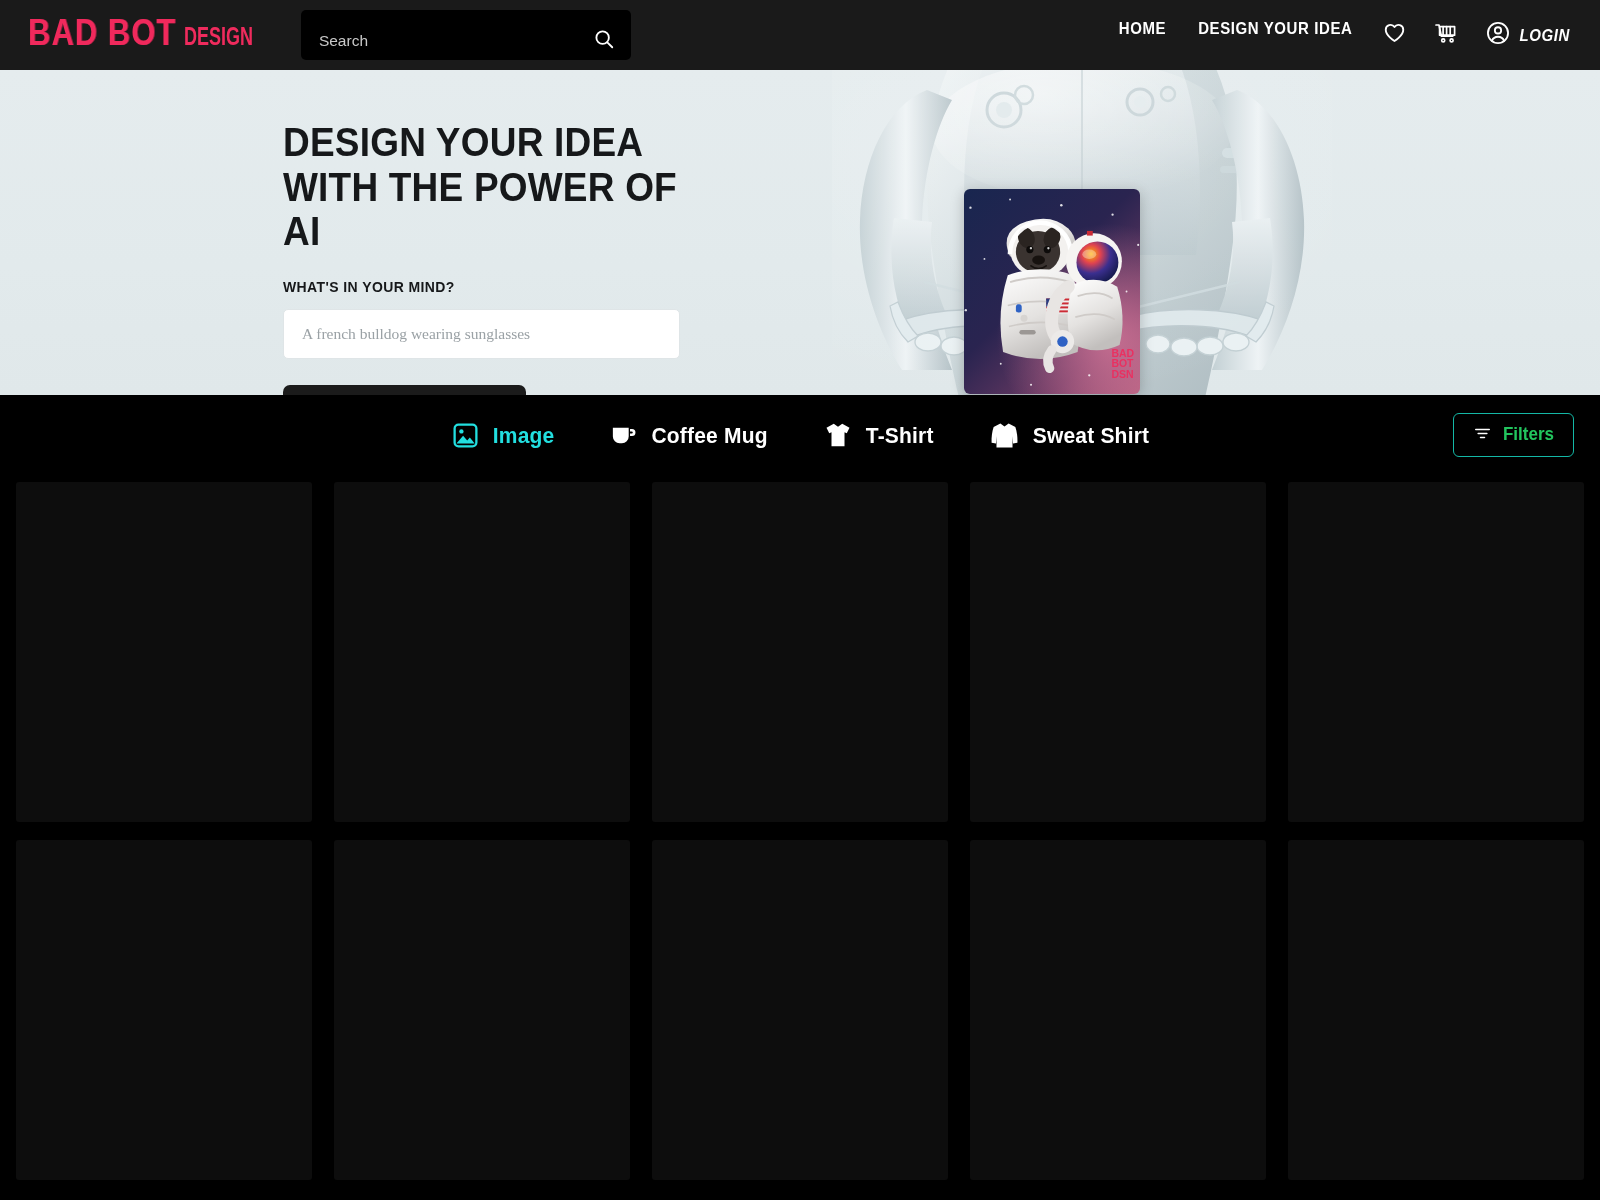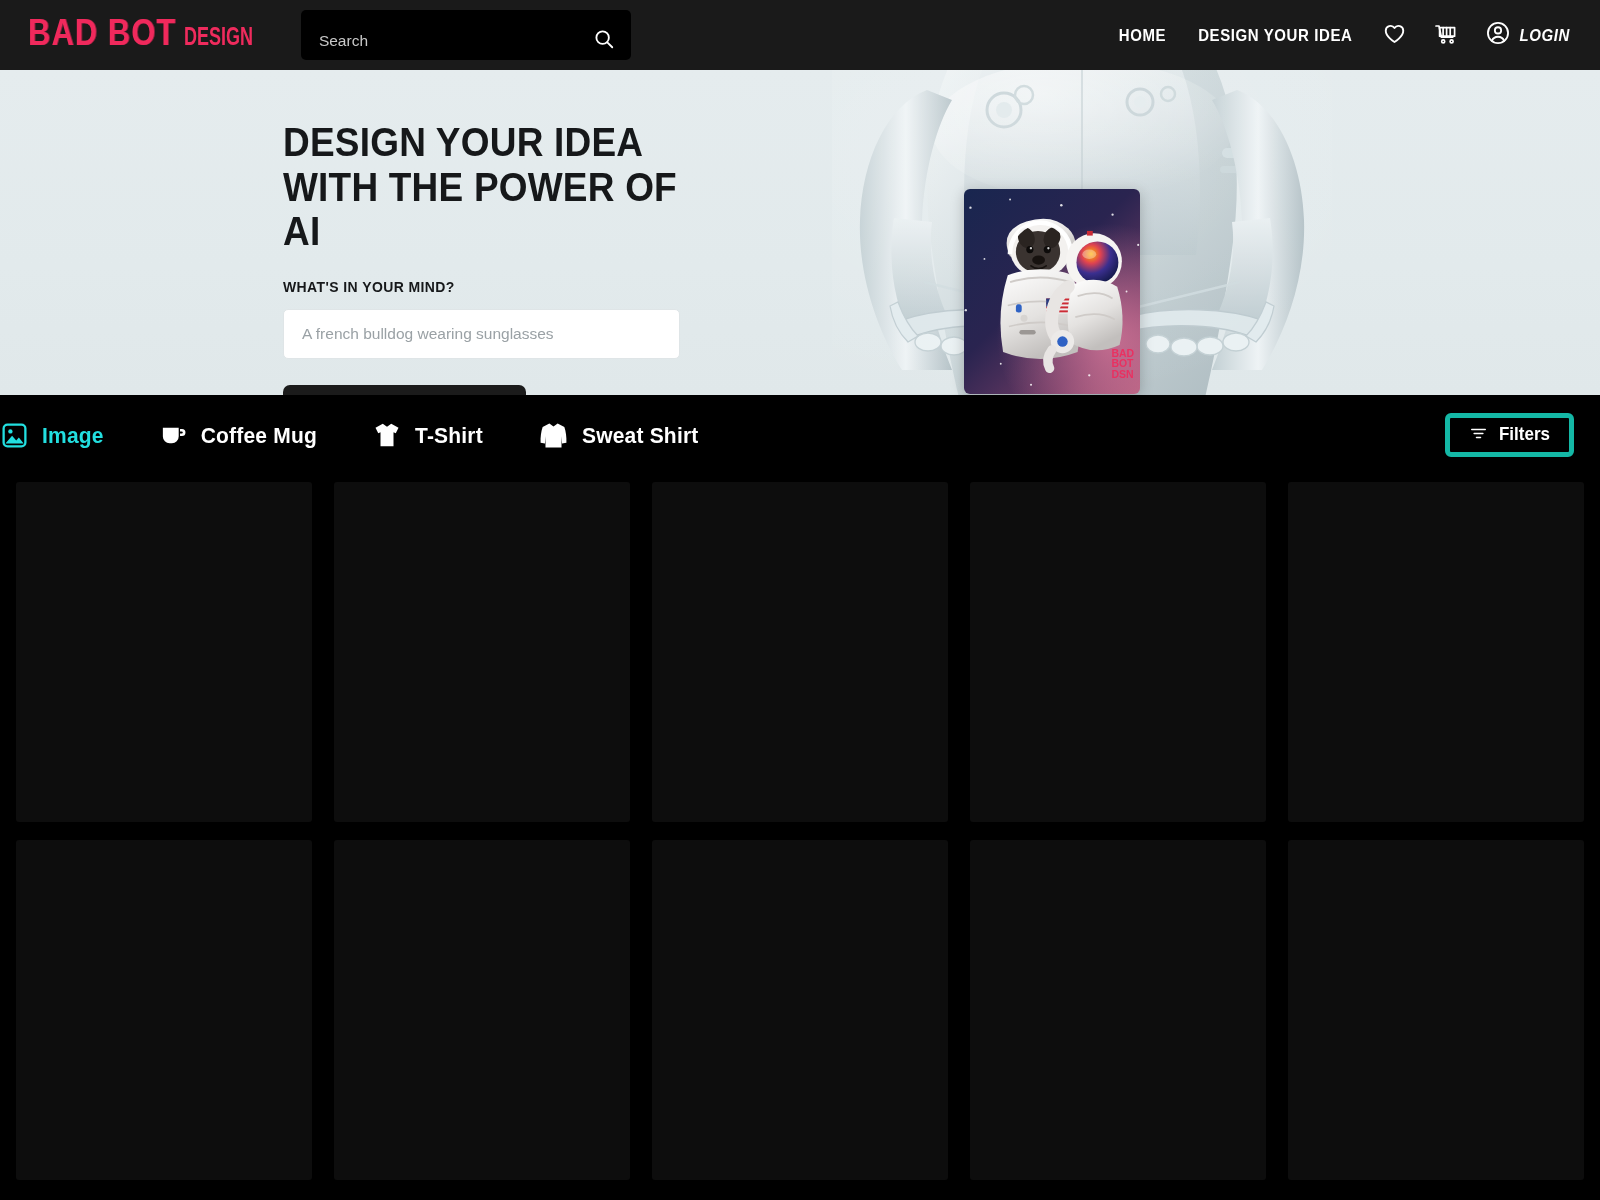--- a/index.html
+++ b/index.html
@@ -71,21 +71,21 @@
     color: #e7e7e7;
     font-size: 15.5px;
     font-family: "Liberation Sans", sans-serif;
   }
   .searchbar input::placeholder { color: #c9c9c9; }
   .search-icon { flex: 0 0 auto; display: block; }
 
   .nav-right {
     margin-left: auto;
     display: flex;
-    align-items: center;
+    align-items: flex-start;
     gap: 0;
   }
   .nav-link {
     color: #fff;
     font-size: 15px;
     font-weight: 700;
     letter-spacing: .6px;
     text-decoration: none;
     padding: 0 16px;
     white-space: nowrap;
@@ -157,21 +157,21 @@
     margin-top: 15px;
     width: 397px;
     height: 50px;
     background: #fff;
     border: 1px solid #dfe5e7;
     border-radius: 5px;
     padding: 0 18px;
     font-size: 15.5px;
     color: #3b3f42;
     outline: none;
-    font-family: Liberation Sans, sans-serif;
+    font-family: Liberation Serif, serif;
   }
   .idea-input::placeholder { color: #9aa1a5; }
 
   .cta-btn {
     margin-top: 26px;
     height: 58px;
     padding: 0 28px;
     background: #1b1b1b;
     color: #fff;
     border: none;
@@ -207,20 +207,21 @@
     box-shadow: 0 3px 14px rgba(0,0,0,.22);
   }
   .hero-thumb svg { display:block; width:100%; height:100%; }
 
   
   .catbar {
     height: 80px;
     background: #000;
     display: flex;
     align-items: center;
+    justify-content: center;
     position: relative;
     text-decoration: underline;
   }
   .cat-list {
     display: flex;
     align-items: center;
     gap: 55px;
   }
   .cat-item {
     display: flex;
@@ -243,23 +244,23 @@
   .cat-icon { display: flex; align-items: center; }
 
   .filters-btn {
     position: absolute;
     right: 26px;
     top: 50%;
     transform: translateY(-50%);
     height: 44px;
     padding: 0 19px;
     background: #000;
-    border: 5px solid #14b8a6;
+    border: 1px solid #14b8a6;
     border-radius: 6px;
-    color: #ffffff;
+    color: #22c55e;
     display: flex;
     align-items: center;
     gap: 11px;
     cursor: pointer;
   }
   .filters-label {
     font-family: "Liberation Sans Narrow", "Liberation Sans", sans-serif;
     font-size: 17px;
     font-weight: 700;
     transform: scaleY(1.06);

